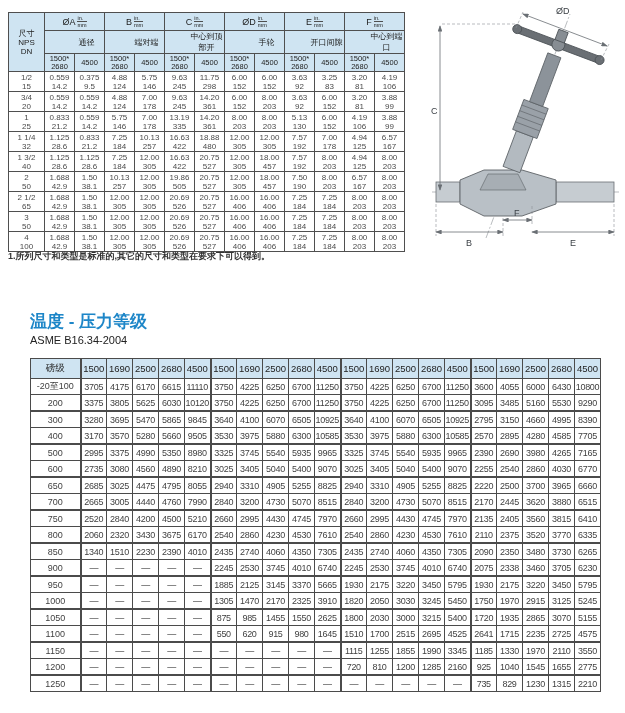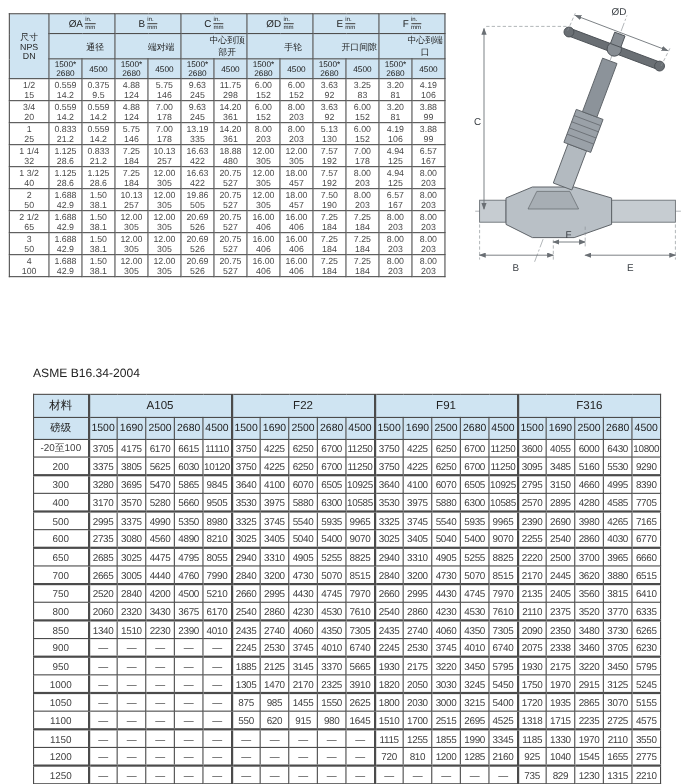--- a/index.html
+++ b/index.html
@@ -602,20 +602,21 @@
             <div>8.00</div>
             <div>203</div>
           </td>
           <td>
             <div>8.00</div>
             <div>203</div>
           </td>
         </tr>
       </tbody>
   </table>
+  <div id="dims-note">1.所列尺寸和类型是标准的,其它的尺寸和类型在要求下可以得到。</div>
 
   <svg id="drawing" width="195" height="262" viewBox="0 0 195 262">
     <defs>
       <marker id="ar" markerWidth="8" markerHeight="6" refX="7" refY="3" orient="auto">
         <path d="M0,0 L8,3 L0,6 Z" fill="#6a6f74"></path>
       </marker>
       <marker id="al" markerWidth="8" markerHeight="6" refX="1" refY="3" orient="auto">
         <path d="M8,0 L0,3 L8,6 Z" fill="#6a6f74"></path>
       </marker>
     </defs>
@@ -676,20 +677,21 @@
       <text x="86" y="214">F</text>
     </g>
 
     <g>
       <line class="ext" x1="186" y1="202" x2="186" y2="234"></line>
       <line class="dimline" x1="104" y1="230" x2="186" y2="230" marker-start="url(#al)" marker-end="url(#ar)"></line>
       <text x="142" y="244">E</text>
     </g>
   </svg>
 
+  <h2 id="sec-title" style="margin:0;">温度 - 压力等级</h2>
   <div id="sec-sub">ASME B16.34-2004</div>
 
   <table id="pt">
     <colgroup id="pt-cols">
         <col style="width: 50px;">
         <col style="width: 26px;">
         <col style="width: 26px;">
         <col style="width: 26px;">
         <col style="width: 26px;">
         <col style="width: 26px;">
@@ -703,27 +705,20 @@
         <col style="width: 26px;">
         <col style="width: 26px;">
         <col style="width: 26px;">
         <col style="width: 26px;">
         <col style="width: 26px;">
         <col style="width: 26px;">
         <col style="width: 26px;">
         <col style="width: 26px;">
       </colgroup>
     <thead>
-        <tr>
-          <th class="mat">材料</th>
-          <th class="mat grp" colspan="5">A105</th>
-          <th class="mat grp" colspan="5">F22</th>
-          <th class="mat grp" colspan="5">F91</th>
-          <th class="mat grp" colspan="5">F316</th>
-        </tr>
         <tr>
           <th class="cls">磅级</th>
           <th class="cls grp">1500</th>
           <th class="cls">1690</th>
           <th class="cls">2500</th>
           <th class="cls">2680</th>
           <th class="cls">4500</th>
           <th class="cls grp">1500</th>
           <th class="cls">1690</th>
           <th class="cls">2500</th>
@@ -1097,21 +1092,21 @@
           <td class="grp">550</td>
           <td>620</td>
           <td>915</td>
           <td>980</td>
           <td>1645</td>
           <td class="grp">1510</td>
           <td>1700</td>
           <td>2515</td>
           <td>2695</td>
           <td>4525</td>
-          <td class="grp">1318</td>
+          <td class="grp">2641</td>
           <td>1715</td>
           <td>2235</td>
           <td>2725</td>
           <td>4575</td>
         </tr>
         <tr class="pair">
           <td class="temp">1150</td>
           <td class="grp">—</td>
           <td>—</td>
           <td>—</td>

